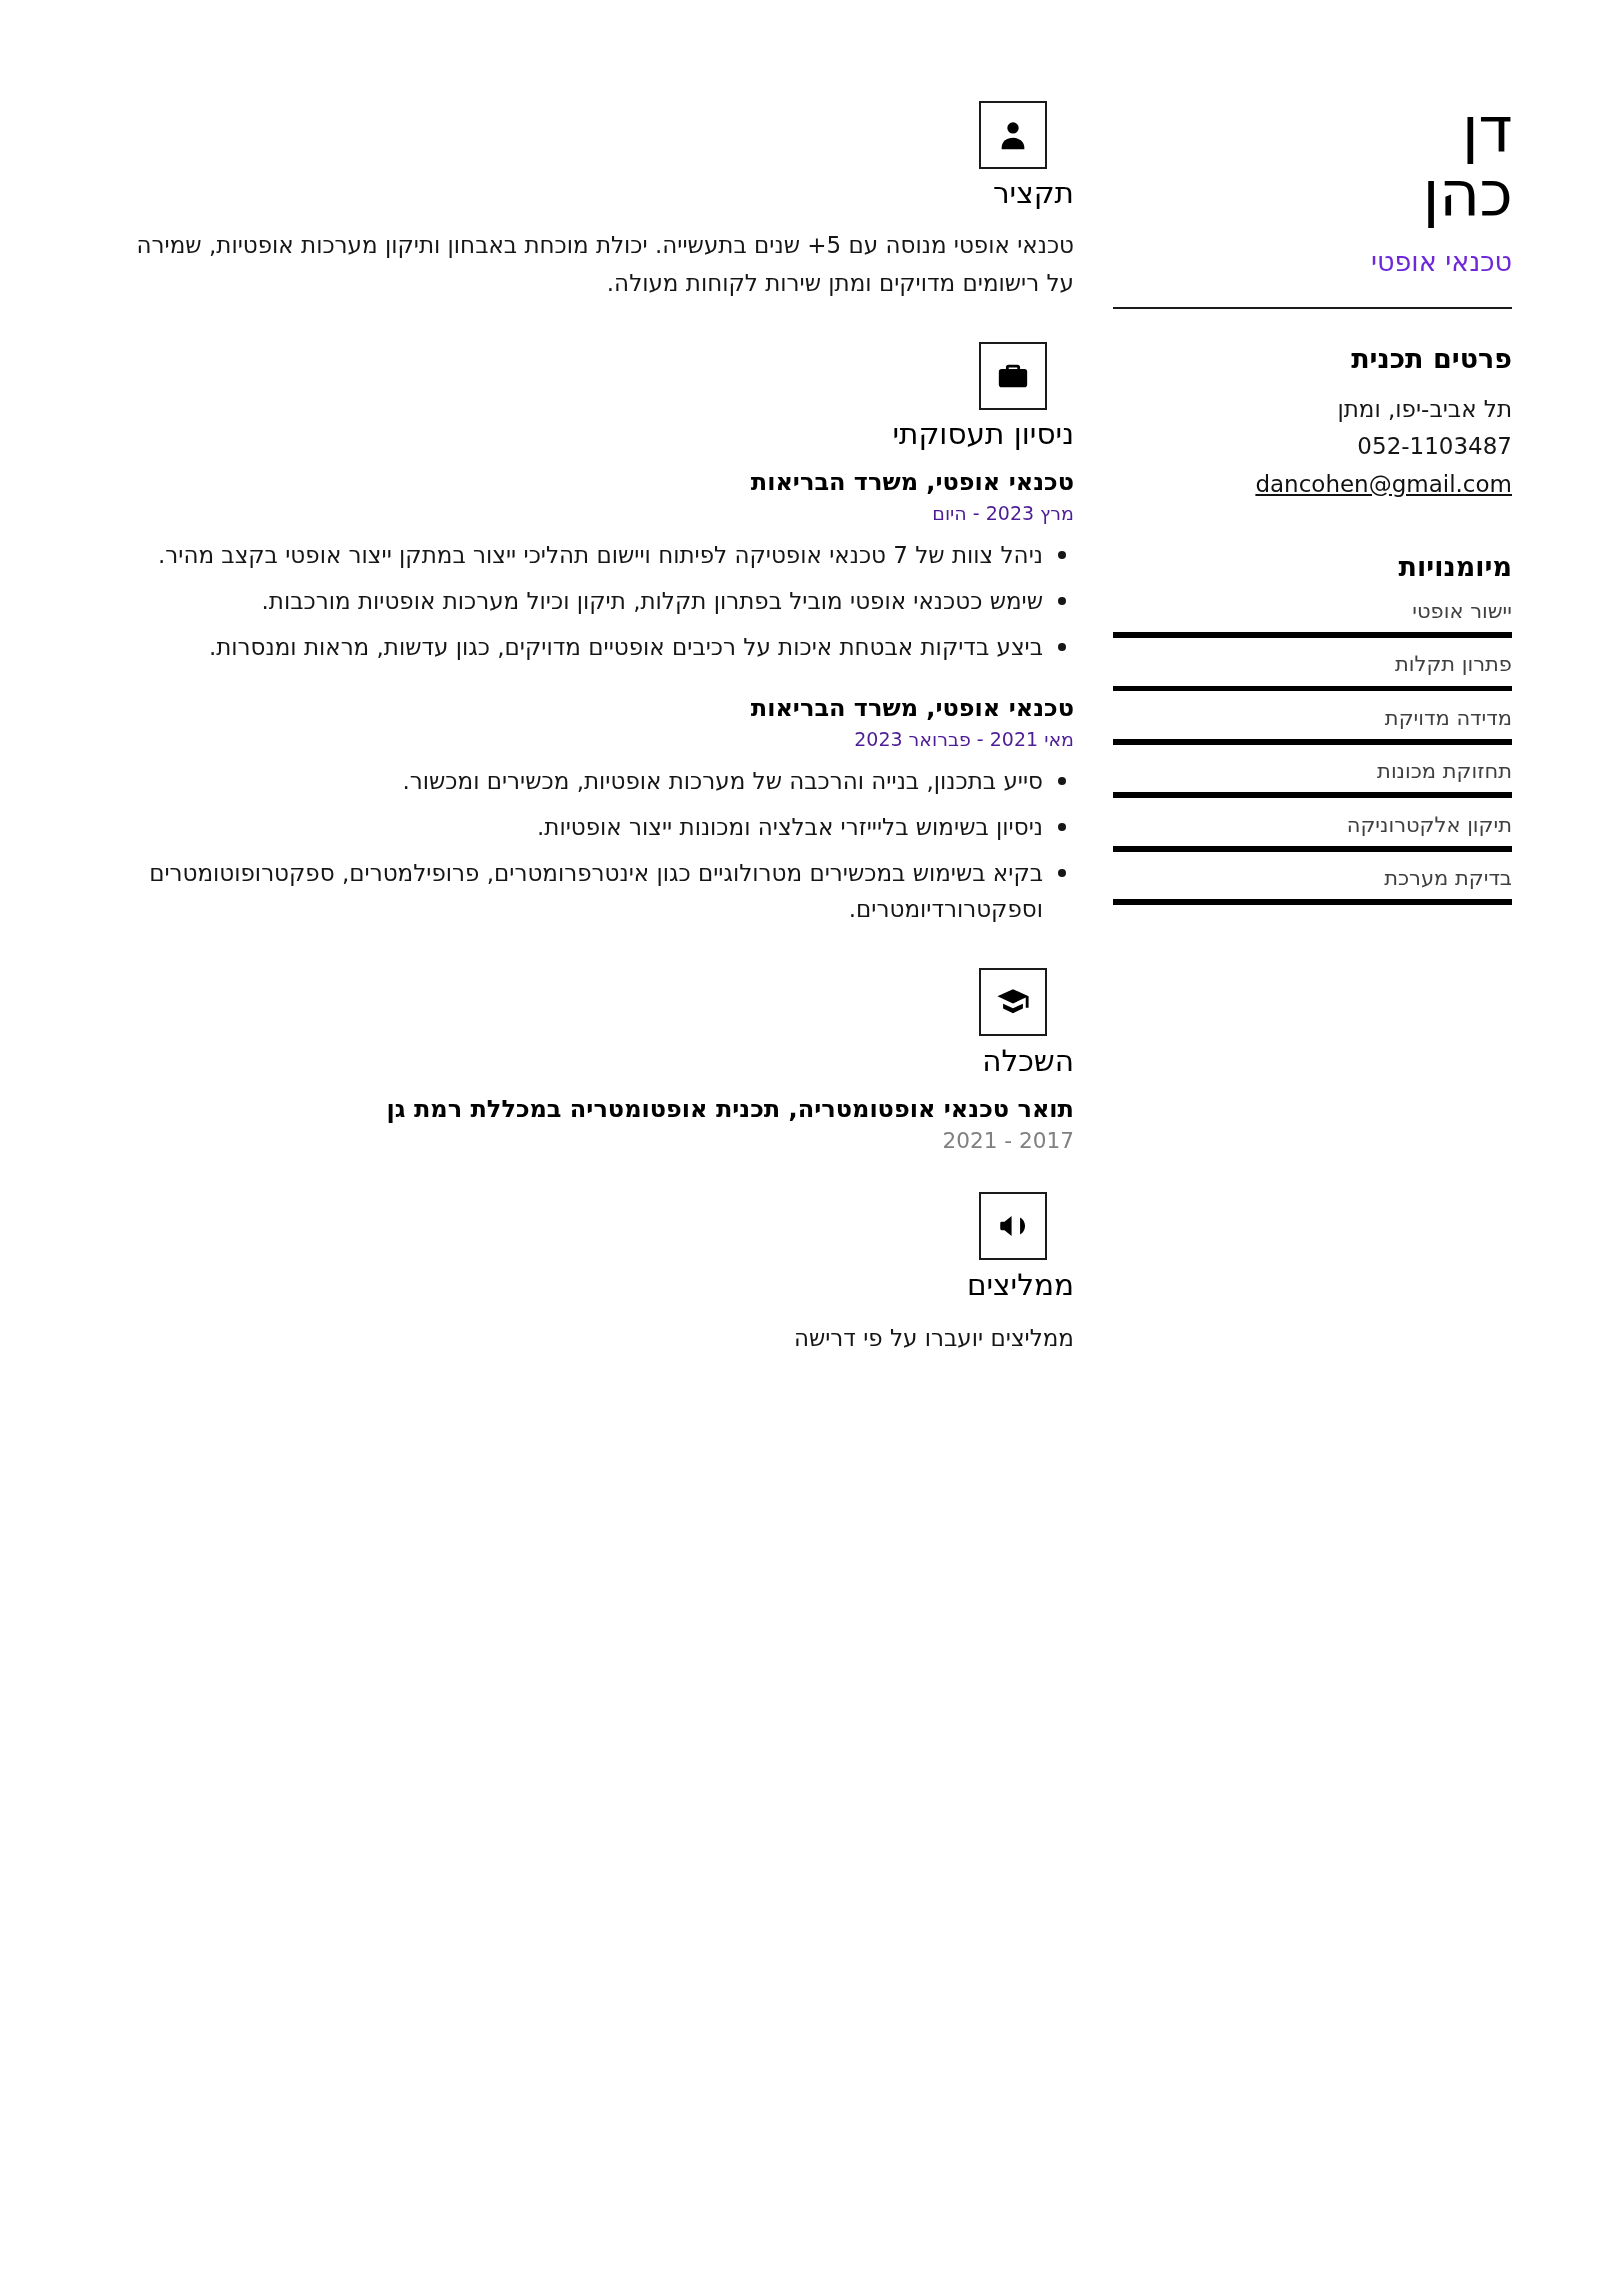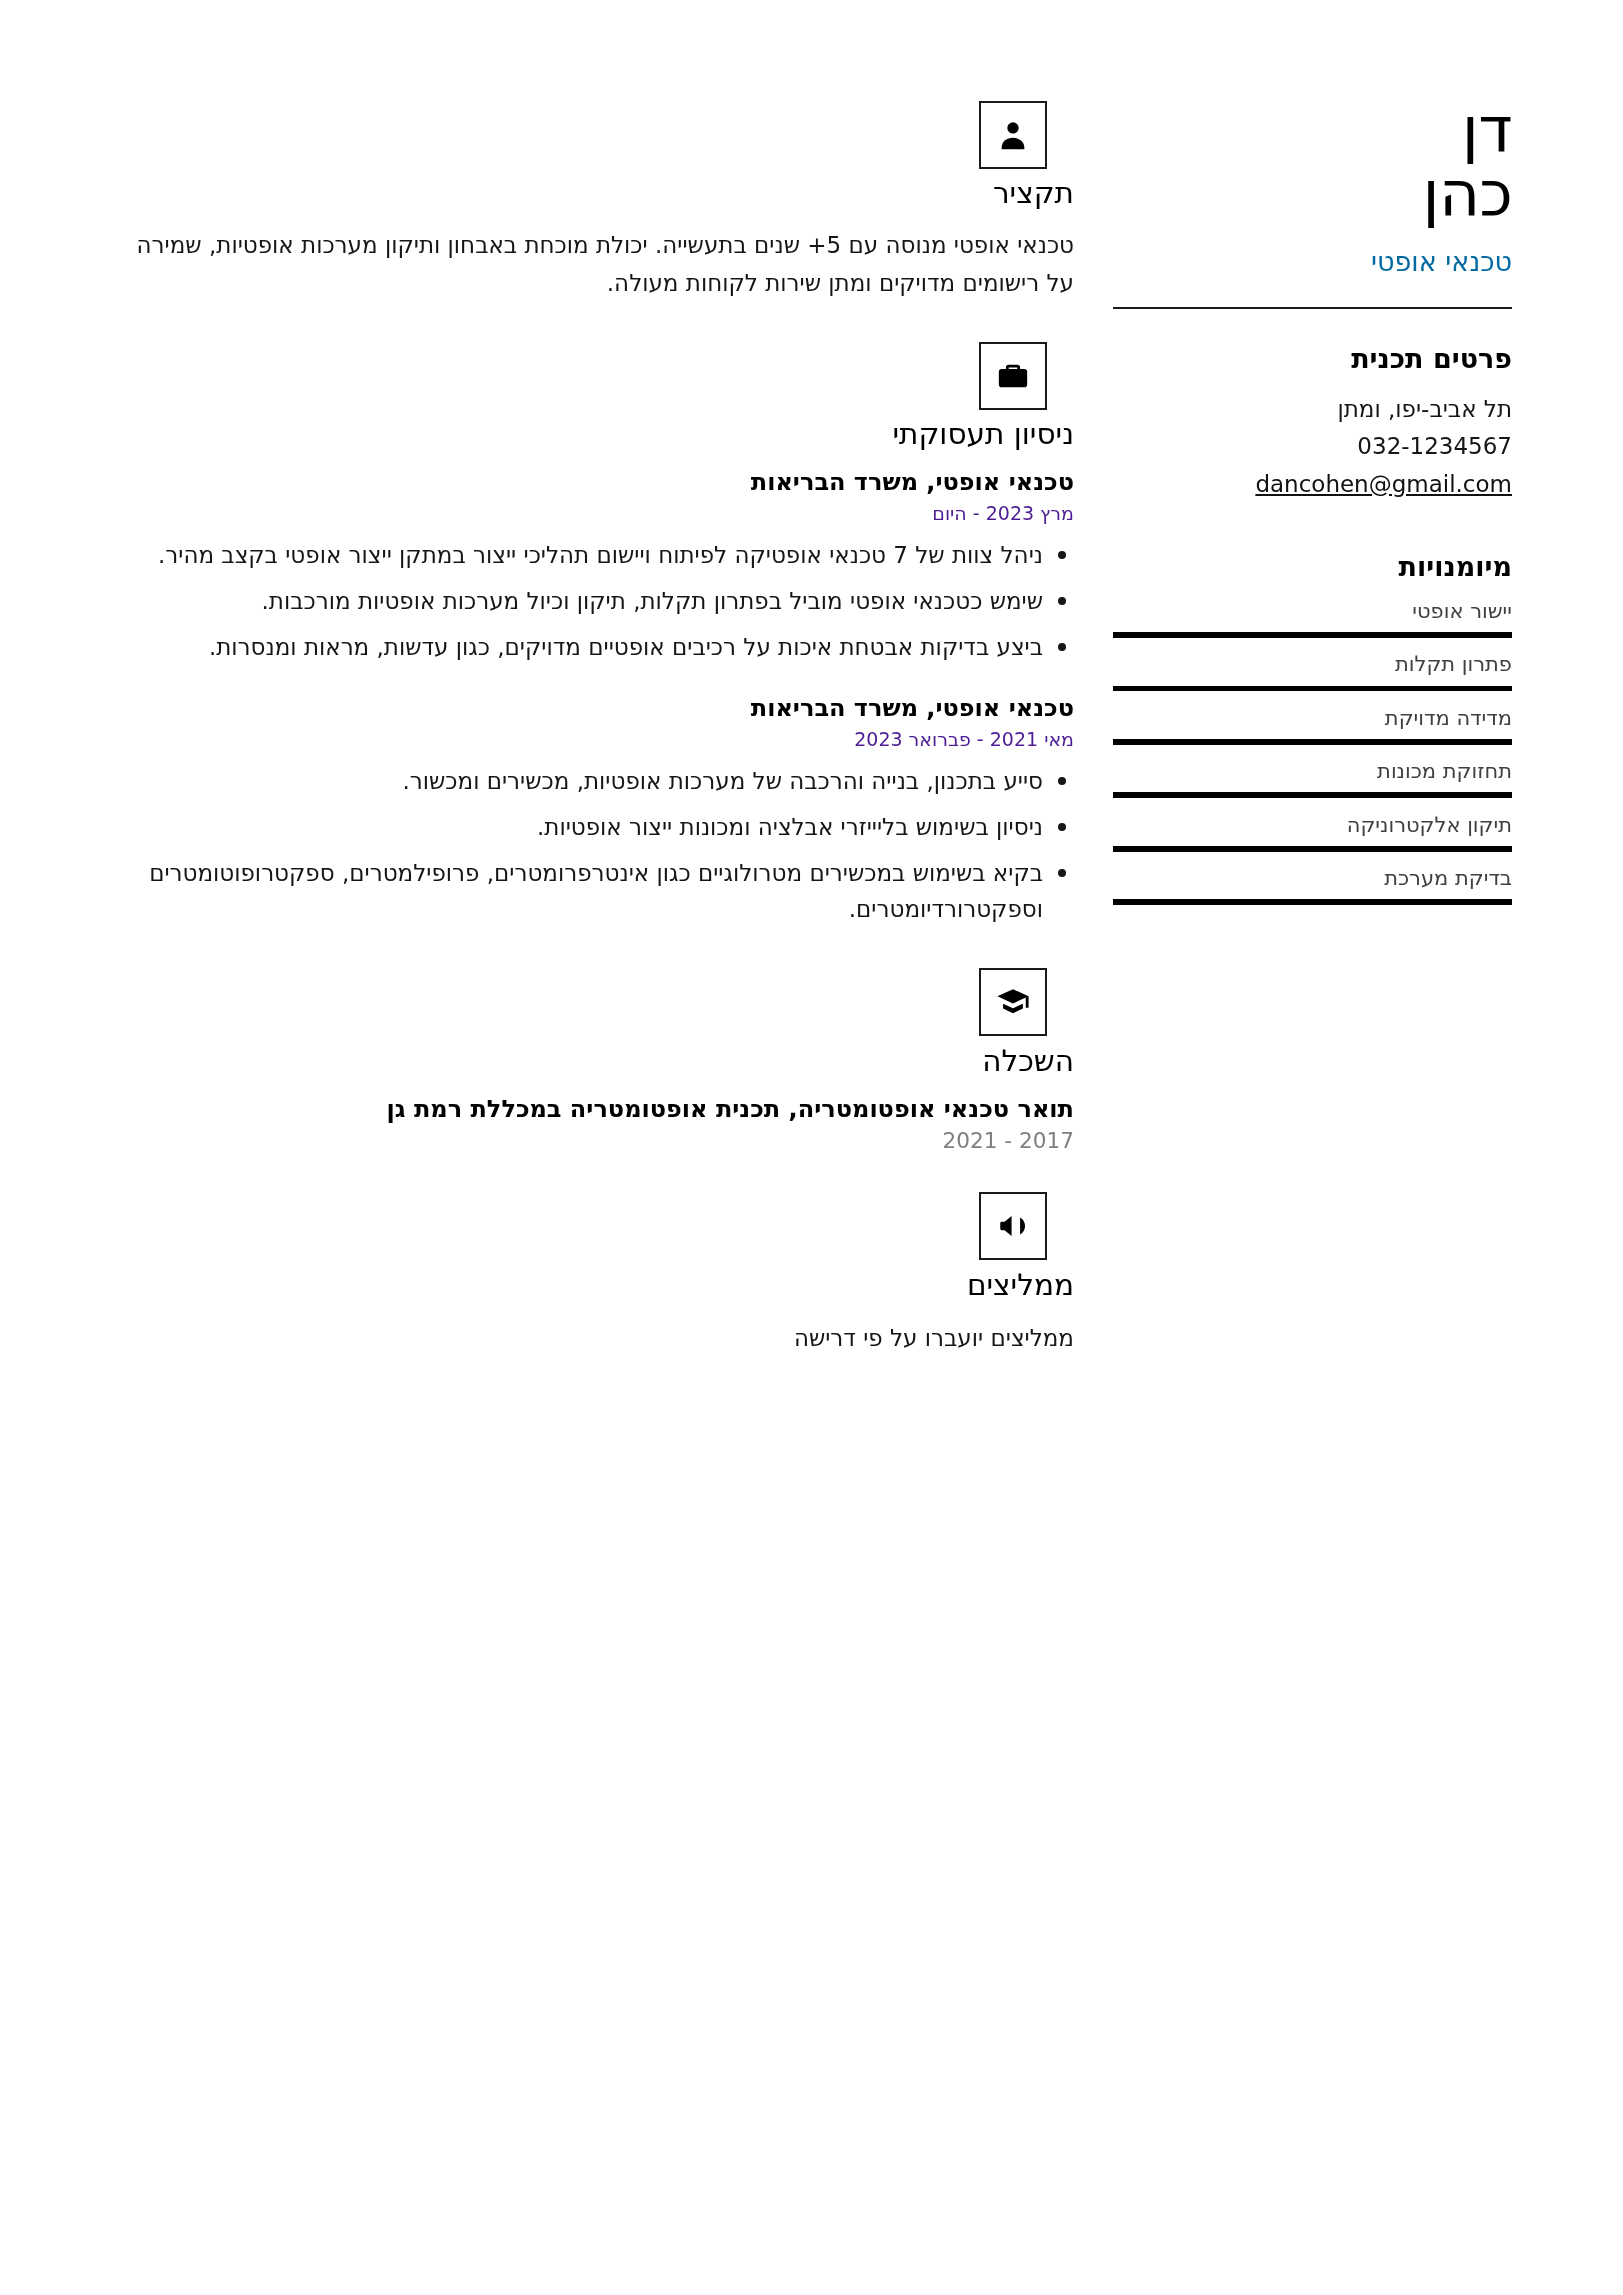--- a/index.html
+++ b/index.html
@@ -43,21 +43,21 @@
     font-size: 63px;
     line-height: 1.02;
     font-weight: 400;
     letter-spacing: -0.7px;
     color: #000;
   }
   .job-title {
     margin-top: 19.6px;
     font-size: 27px;
     font-weight: 400;
-    color: #0369a1;
+    color: #6d28d9;
   }
   .sidebar-rule {
     border: 0;
     border-top: 2px solid #1a1a1a;
     margin: 30px 0 34px 0;
     width: 100%;
   }
   .sidebar-section-title {
     font-size: 27px;
     font-weight: 700;
@@ -198,21 +198,21 @@
         <div class="name-line">דן</div>
         <div class="name-line">כהן</div>
         <div class="job-title">טכנאי אופטי</div>
       </div>
 
       <hr class="sidebar-rule">
 
       <section>
         <h2 class="sidebar-section-title">פרטים תכנית</h2>
         <div class="contact-line">תל אביב-יפו, ומתן</div>
-        <div class="contact-line">032-1234567</div>
+        <div class="contact-line">052-1103487</div>
         <div class="contact-line email">dancohen@gmail.com</div>
       </section>
 
       <section class="skills-block">
         <h2 class="sidebar-section-title">מיומנויות</h2>
 
         <div>
           <div class="skill-item">יישור אופטי</div>
           <div class="skill-bar"></div>
         </div>

